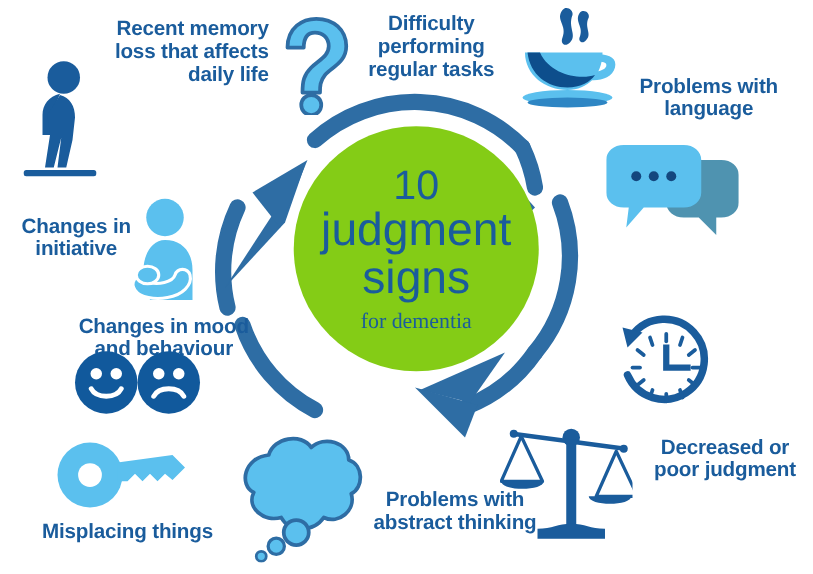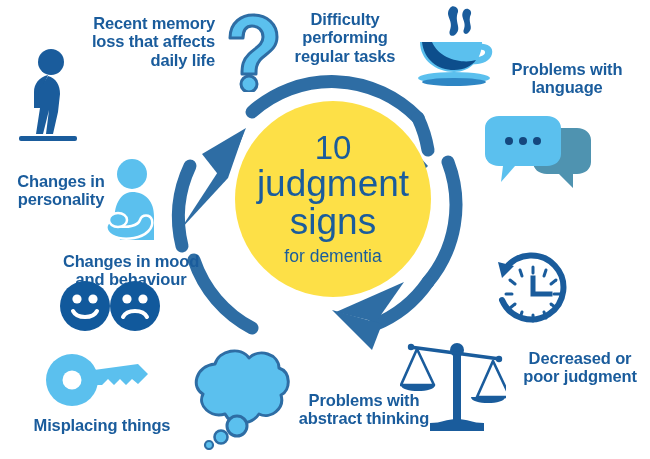--- a/index.html
+++ b/index.html
@@ -35,21 +35,21 @@
   }
 
   
   #center-circle {
     position: absolute;
     left: 235px;
     top: 101px;
     width: 196px;
     height: 196px;
     border-radius: 50%;
-    background: #fde047;
+    background: #84cc16;
     display: flex;
     flex-direction: column;
     align-items: center;
     justify-content: center;
   }
   #center-circle .l1 {
     color: #1a5c9c;
     font-size: 33px;
     font-weight: 400;
     line-height: 1.05;
@@ -65,20 +65,21 @@
     font-size: 37px;
     font-weight: 400;
     line-height: 1.02;
   }
   #center-circle .l4 {
     color: #1a5c9c;
     font-size: 17.5px;
     font-weight: 400;
     line-height: 1.3;
     margin-top: 4px;
+    font-family: Liberation Serif, serif;
   }
   #ring-svg {
     position: absolute;
     left: 160px;
     top: 70px;
     width: 350px;
     height: 300px;
   }
 </style>
 </head>
@@ -138,21 +139,21 @@
   </svg>
 
   <svg class="icon" style="left:14px; top:48px; width:68px; height:100px;" viewBox="0 0 68 100">
     <circle cx="37" cy="14" r="13" fill="#1a5c9c"></circle>
     <path d="M 34 27 C 25 29 20 36 20 44 L 20 60 L 27 60 L 27 44 Z" fill="#1a5c9c"></path>
     <path d="M 34 28 C 42 30 46 37 46 46 L 44 64 L 39 86 L 32 86 L 35 62 L 29 86 L 22 86 L 26 60 L 24 44 Z" fill="#1a5c9c"></path>
     <rect x="5" y="88" width="58" height="5" rx="2" fill="#1a5c9c"></rect>
   </svg>
 
   <div class="label" style="left:6px; top:172px; width:110px;">Changes in
-personality</div>
+initiative</div>
   <svg class="icon" style="left:102px; top:158px; width:70px; height:96px;" viewBox="0 0 70 96">
     <circle cx="30" cy="16" r="15" fill="#5bc0ee"></circle>
     <path d="M 30 34 C 44 34 52 44 52 58 L 52 82 L 18 82 L 14 66 C 10 54 16 34 30 34 Z" fill="#5bc0ee"></path>
     <path d="M 14 62 C 6 62 2 68 6 74 C 10 80 22 82 32 80 C 44 78 52 70 50 62 C 48 56 40 56 38 62 C 36 68 24 70 18 68 C 14 66 16 62 14 62 Z" fill="#5bc0ee" stroke="#ffffff" stroke-width="2.5"></path>
     <ellipse cx="16" cy="62" rx="9" ry="7" fill="#5bc0ee" stroke="#ffffff" stroke-width="2.5"></ellipse>
   </svg>
 
   <div class="label" style="left:8px; top:252px; width:150px;margin-left:48px;">Changes in mood
 and behaviour</div>
   <svg class="icon" style="left:58px; top:280px; width:104px; height:52px;" viewBox="0 0 104 52">

